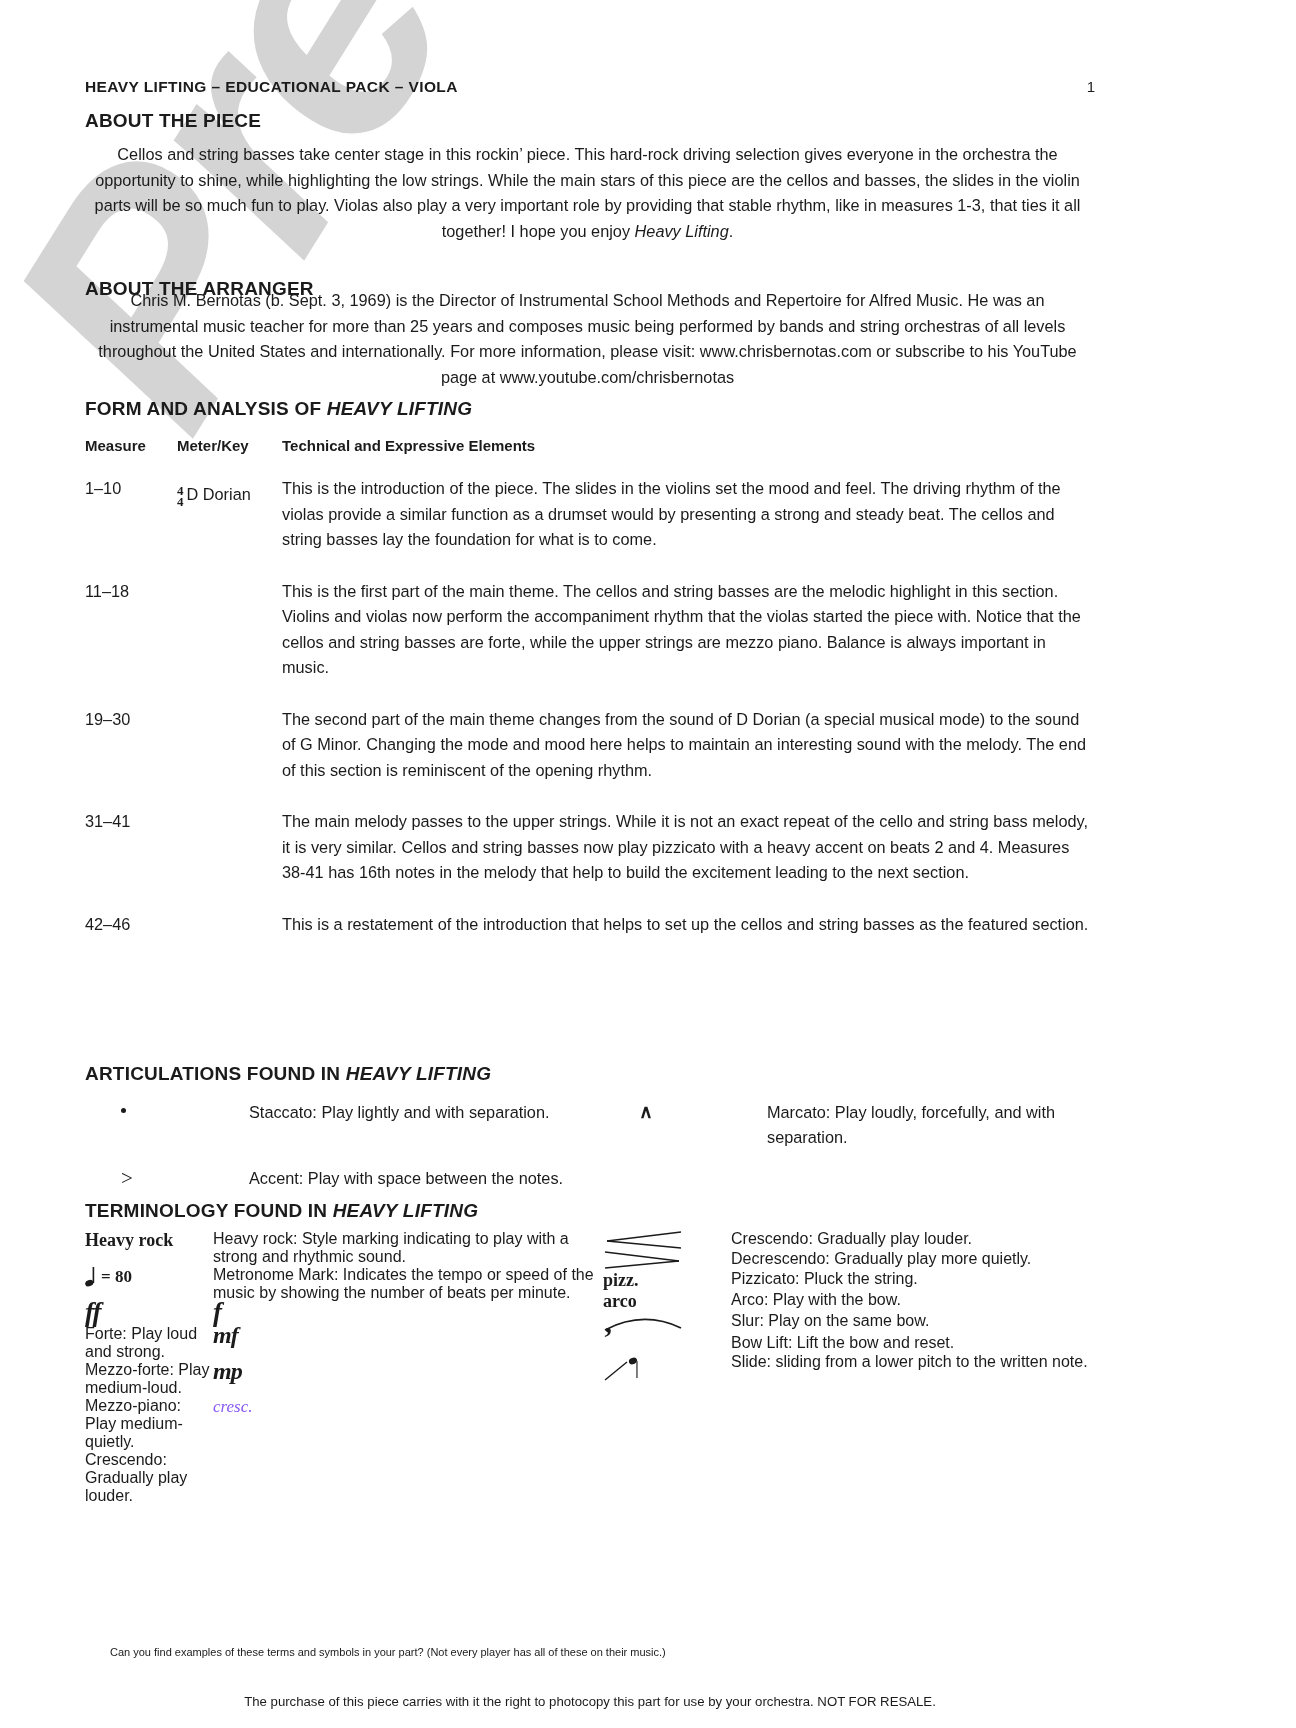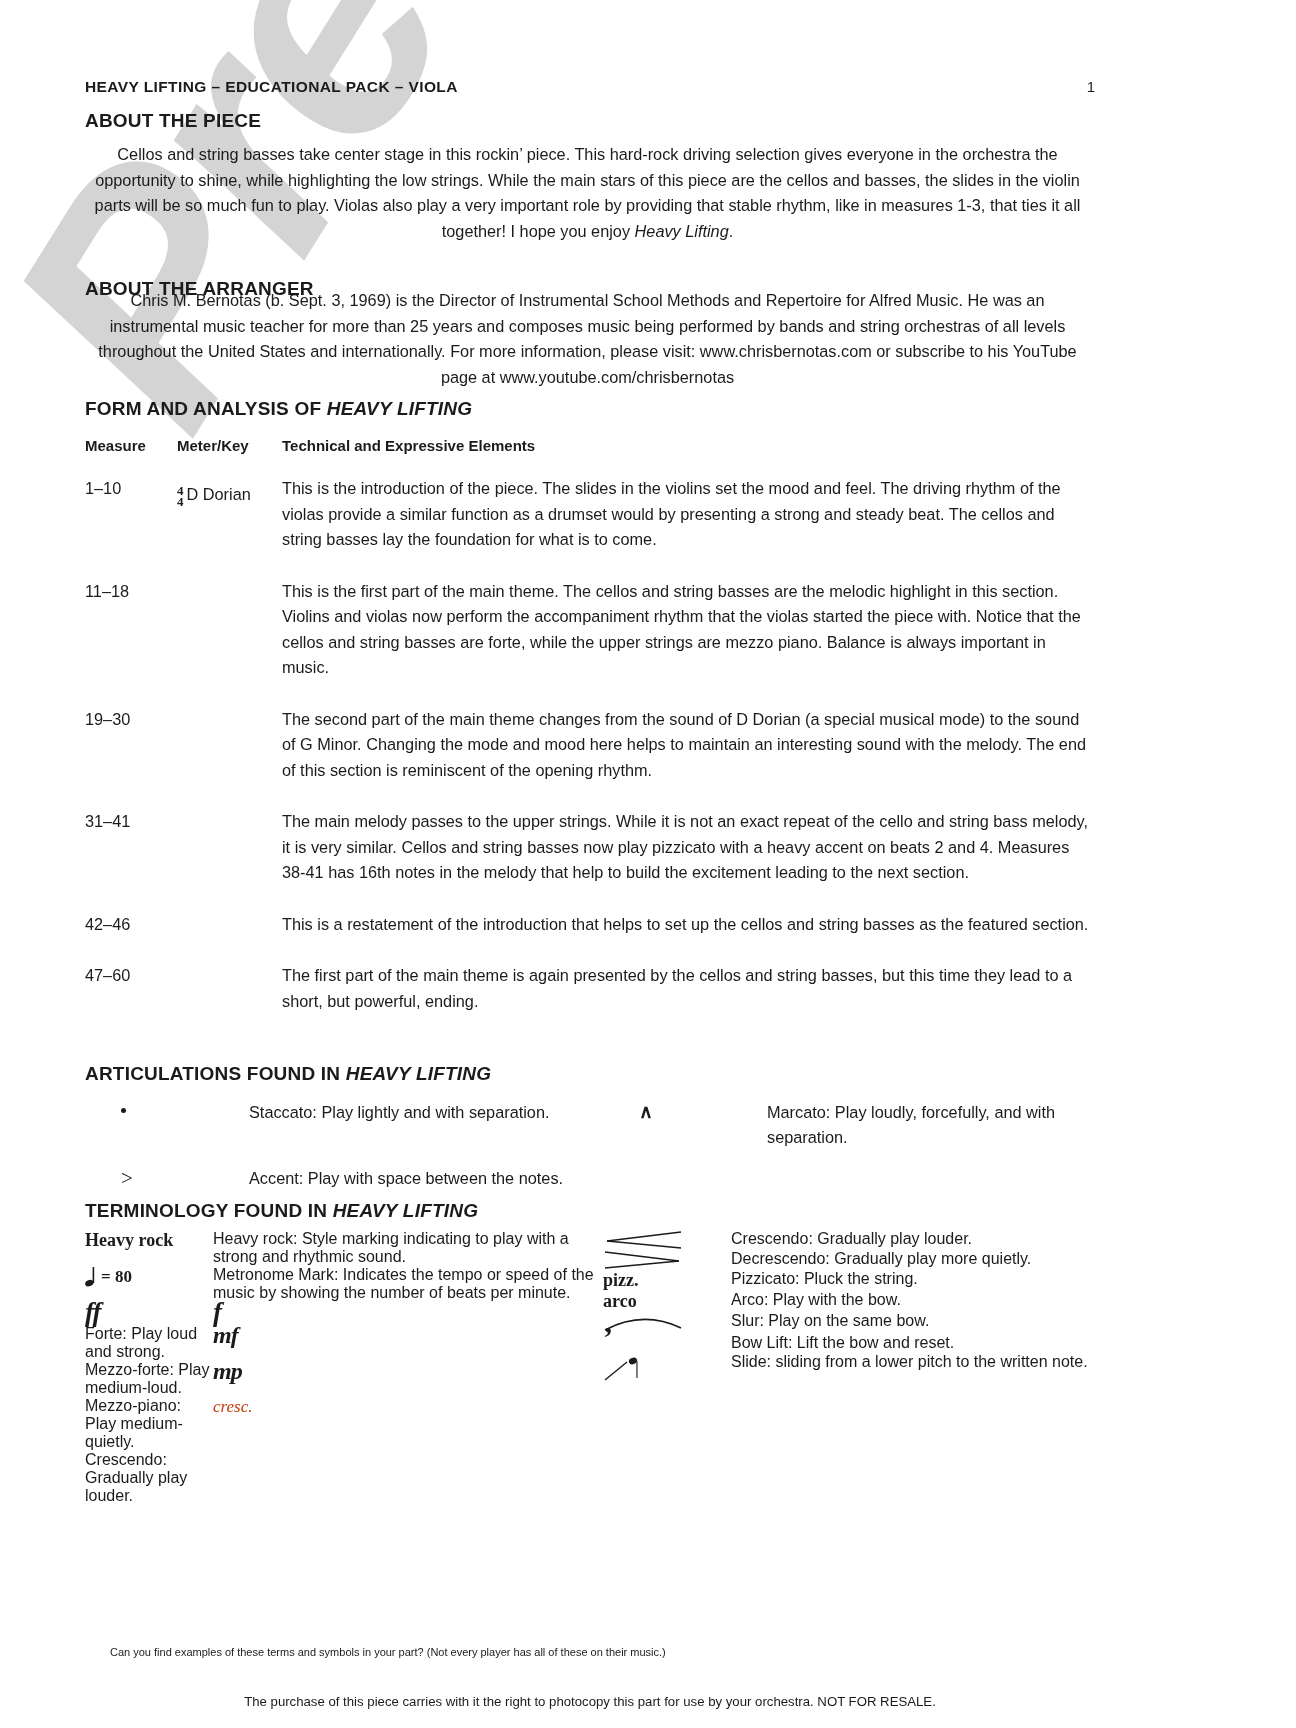--- a/index.html
+++ b/index.html
@@ -178,21 +178,21 @@
     font-weight: bold;
     font-size: 27px;
     line-height: 20px;
     letter-spacing: -1px;
   }
   .g-dyn.small { font-size: 24px; }
   .g-cresc {
     font-family: "Liberation Serif", serif;
     font-style: italic;
     font-size: 17px;
-    color: #c2410c;
+    color: #8b5cf6;
   }
   .g-staccato {
     display: inline-block;
     width: 5px; height: 5px;
     border-radius: 50%;
     background: #1b1b1b;
     position: relative;
     top: -4px;
   }
   .g-accent {
@@ -302,25 +302,20 @@
           <tr>
             <td>31–41</td>
             <td></td>
             <td>The main melody passes to the upper strings. While it is not an exact repeat of the cello and string bass melody, it is very similar. Cellos and string basses now play pizzicato with a heavy accent on beats 2 and 4. Measures 38-41 has 16th notes in the melody that help to build the excitement leading to the next section.</td>
           </tr>
           <tr>
             <td>42–46</td>
             <td></td>
             <td>This is a restatement of the introduction that helps to set up the cellos and string basses as the featured section.</td>
           </tr>
-          <tr>
-            <td>47–60</td>
-            <td></td>
-            <td>The first part of the main theme is again presented by the cellos and string basses, but this time they lead to a short, but powerful, ending.</td>
-          </tr>
         </tbody>
     </table>
   </div>
 
   <h2 class="section blk" id="artic-head"><span>ARTICULATIONS FOUND IN </span><em>HEAVY LIFTING</em></h2>
 
   <div class="blk defgrid" id="artic-list">
     <div class="sym"><span class="g-staccato"></span></div>
     <div class="txt">Staccato: Play lightly and with separation.</div>
     <div class="sym"><span class="g-marcato">∧</span></div>

